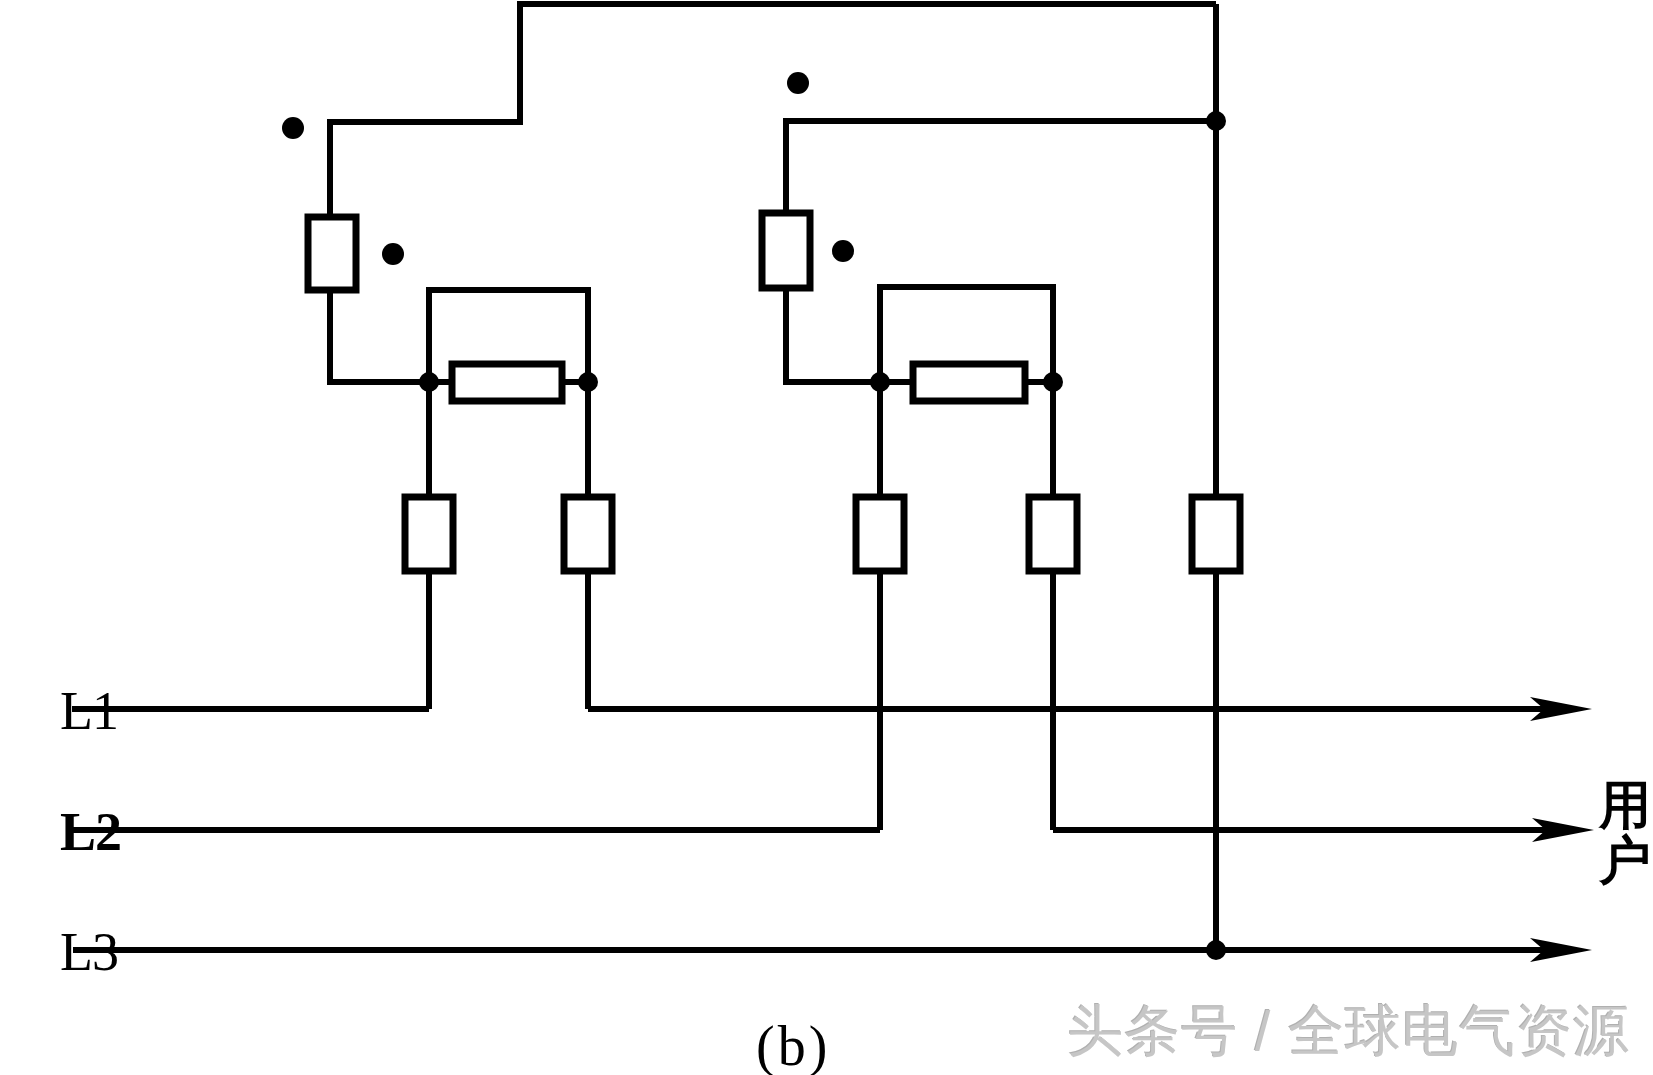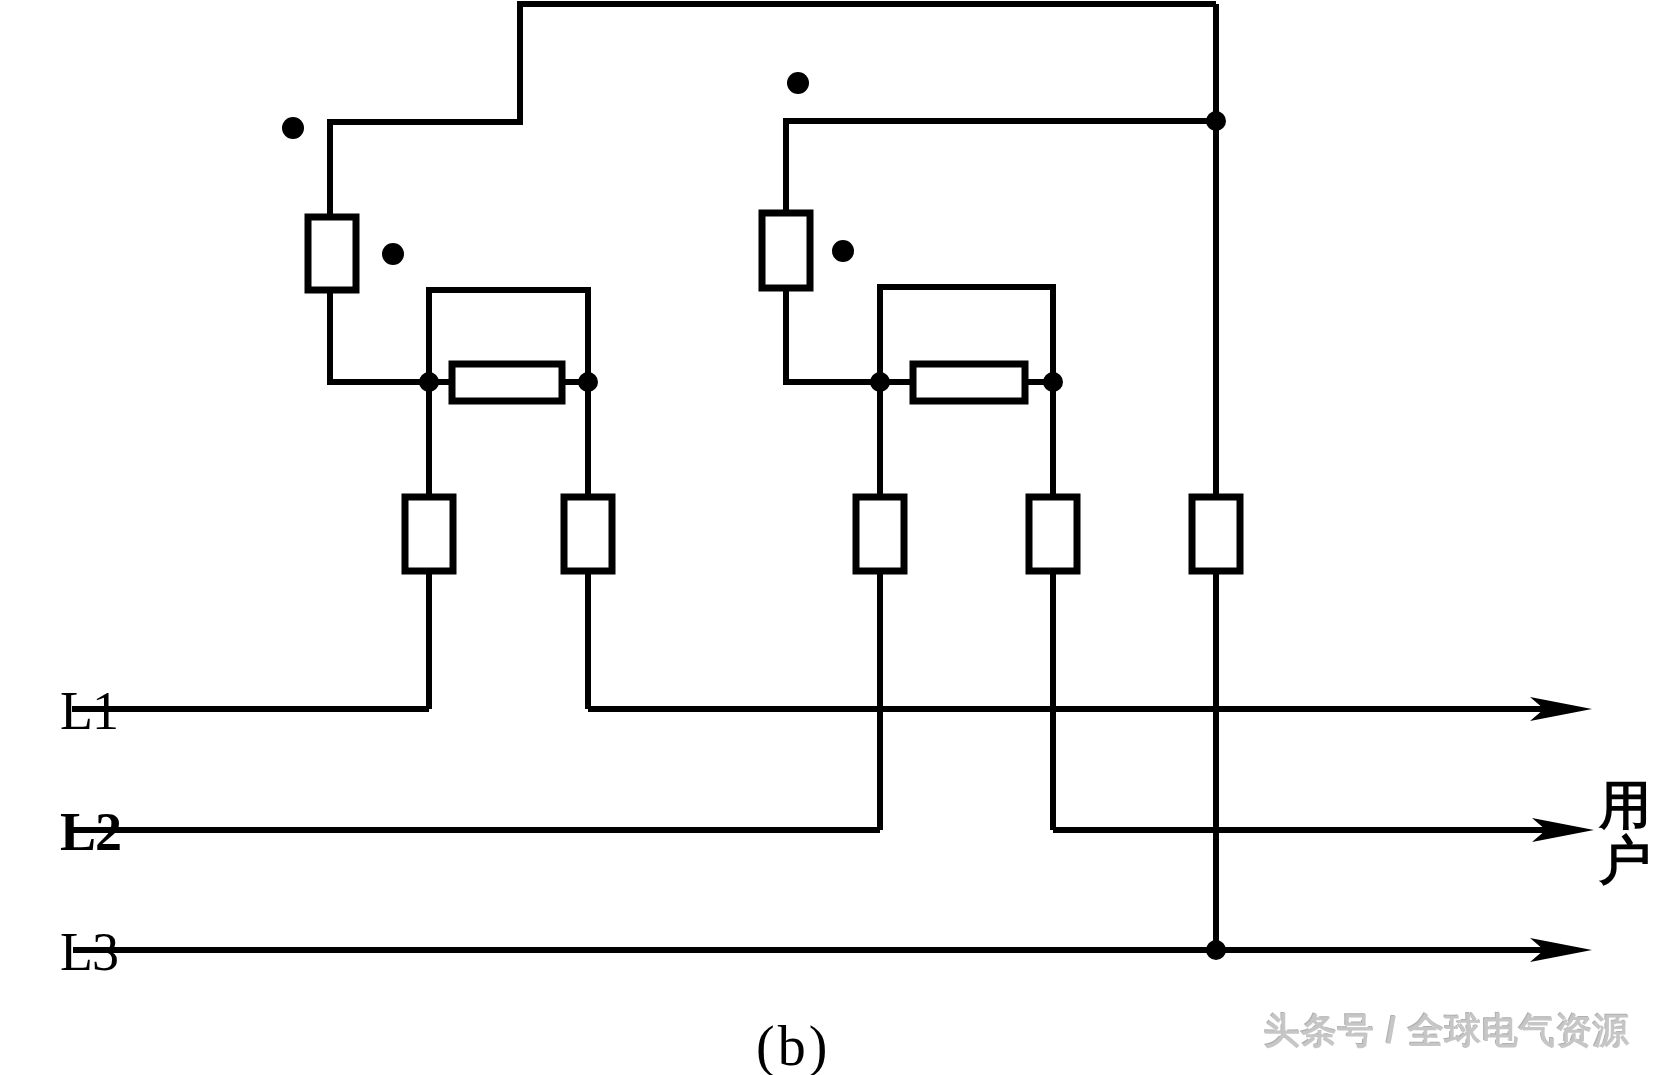--- a/index.html
+++ b/index.html
@@ -47,23 +47,23 @@
     font-family:"Liberation Serif",serif;
     font-size:56px;
     line-height:56px;
     letter-spacing:3px;
     color:var(--line-color);
   }
   .watermark{
     position:absolute;
     right:23px;
     top:1005px;
-    font-size:36px;
+    font-size:56px;
     line-height:52px;
-    font-weight:bold;
+    font-weight:normal;
     color:var(--watermark-color);
     text-shadow:2px 2px 0 #ffffff, -1px -1px 0 #b0b0b0;
     letter-spacing:1px;
   }
 </style>
 </head>
 <body>
 
 <div class="stage">
 

